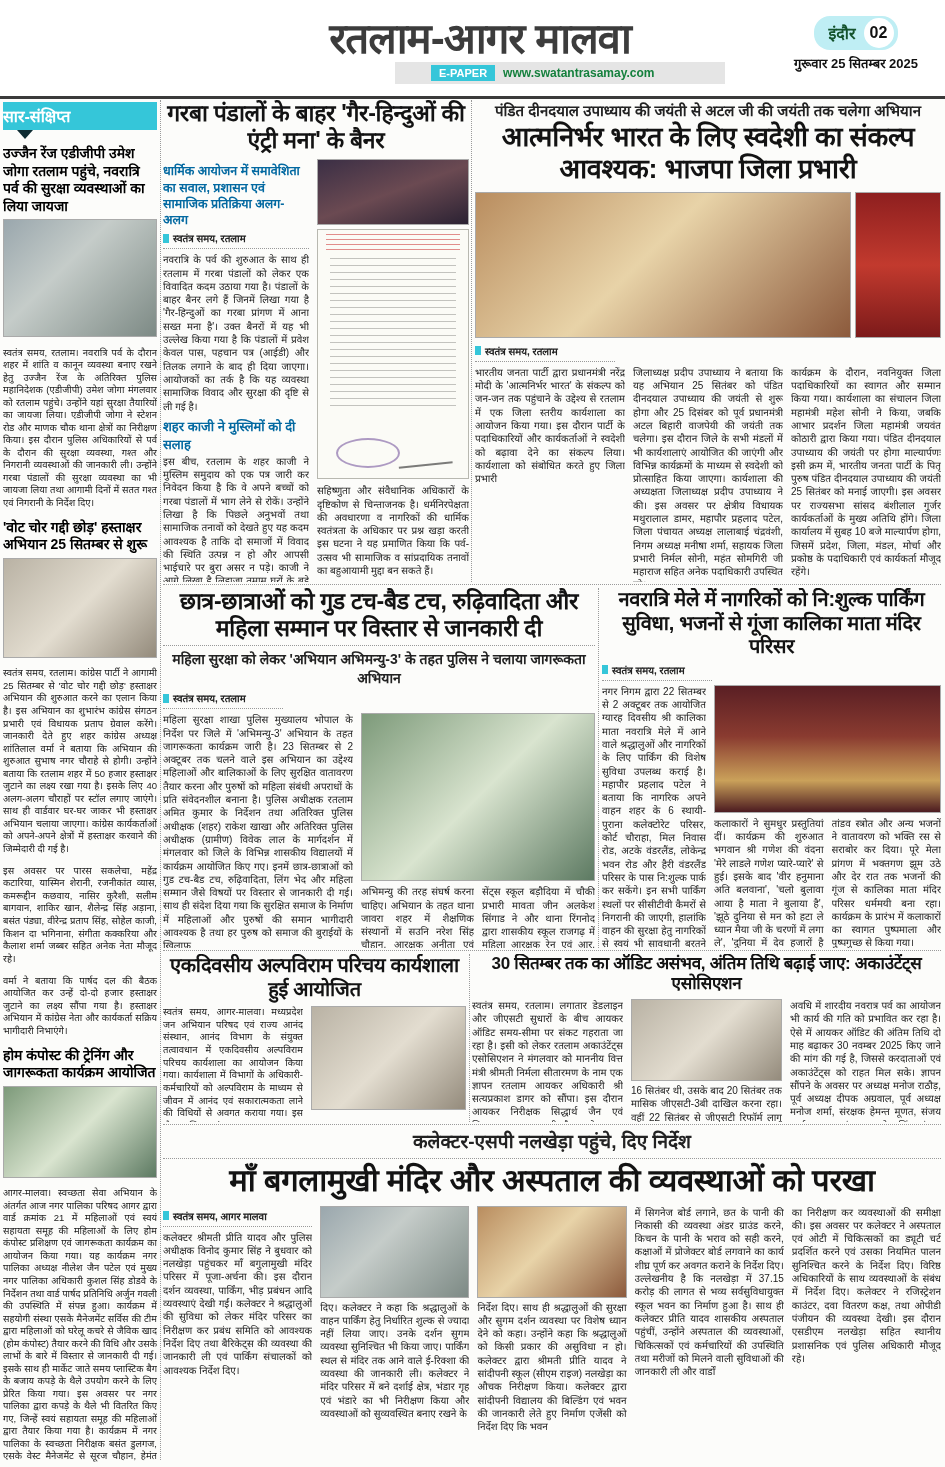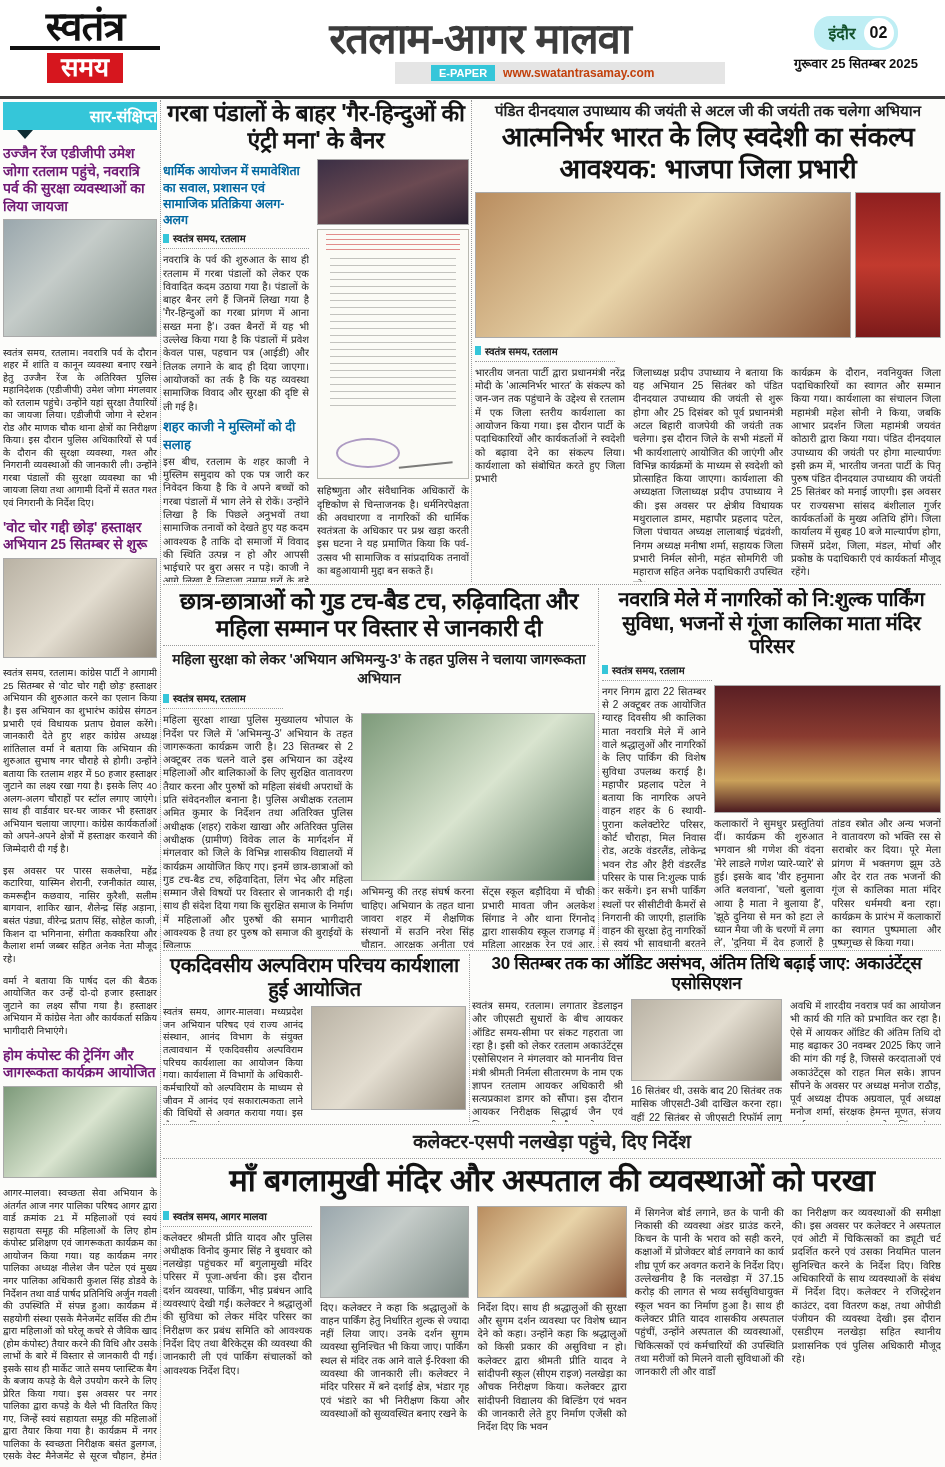--- a/index.html
+++ b/index.html
@@ -6,21 +6,21 @@
   .page{position:relative;width:945px;height:1467px;background:#fcfcfa;margin:0 auto;
         font-family:"Liberation Sans","DejaVu Sans",sans-serif;color:#1c1c1c;overflow:hidden;}
   
   .hdr{position:absolute;left:0;top:0;width:945px;height:96px;border-bottom:3px solid #3a3a3a;background:#fff;}
   .masthead{position:absolute;left:10px;top:6px;width:150px;text-align:center;}
   .masthead .m1{font-size:40px;font-weight:bold;color:#111;letter-spacing:-1px;line-height:1.0;border-bottom:4px solid #111;}
   .masthead .m2{display:inline-block;margin-top:3px;background:#d6161e;color:#fff;font-size:26px;font-weight:bold;padding:0 14px;line-height:1.15;}
   .hdr-title{position:absolute;left:270px;top:8px;width:420px;text-align:center;font-size:42px;font-weight:bold;color:#3c3c3c;letter-spacing:-1px;}
   .hdr-strip{position:absolute;left:395px;top:62px;width:330px;height:22px;background:#e5e5e5;display:flex;align-items:center;}
   .epaper-chip{background:#35c6d9;color:#fff;font-size:11px;font-weight:bold;padding:2px 8px;margin-left:36px;}
-  .hdr-url{font-size:12px;color:#c2410c;margin-left:8px;font-weight:bold;}
+  .hdr-url{font-size:12px;color:#15803d;margin-left:8px;font-weight:bold;}
   .hdr-right{position:absolute;right:14px;top:16px;width:150px;text-align:center;}
   .ed-badge{display:inline-flex;align-items:center;background:#bfeef4;border-radius:16px;padding:2px 4px 2px 14px;}
   .ed-name{font-size:16px;font-weight:bold;color:#14532d;margin-right:8px;}
   .ed-page{background:#fff;border-radius:50%;width:30px;height:30px;line-height:30px;font-size:16px;font-weight:bold;color:#111;}
   .ed-date{margin-top:4px;font-size:13px;font-weight:bold;color:#111;}
   
   .byline{display:flex;align-items:center;font-size:10px;font-weight:bold;color:#222;margin:3px 0;}
   .byline .sq{width:6px;height:9px;background:#35c6d9;margin-right:4px;flex:0 0 auto;}
   .byline-rule{border-bottom:1px dotted #999;margin:2px 0 4px 0;}
   .bodytext{font-size:10px;line-height:1.33;text-align:justify;color:#222;margin:0 0 4px 0;}
@@ -41,36 +41,32 @@
   .col{flex:1;overflow:hidden;}
   
   .letter{background:#fbfbf6;border:1px solid #b8b8b0;position:relative;box-sizing:border-box;padding:26px 12px 8px 12px;}
   .letter .lt-head{position:absolute;top:4px;left:8px;right:8px;height:16px;
      background:repeating-linear-gradient(0deg,#c33 0 1px,transparent 1px 5px);opacity:.55;}
   .letter .lt-lines{height:70%;background:repeating-linear-gradient(0deg,#8a8a86 0 1px,transparent 1px 7px);opacity:.5;}
   .letter .lt-stamp{position:absolute;bottom:10px;left:18px;width:60px;height:26px;border:2px solid #7a5aa0;border-radius:50%;opacity:.6;}
   .letter .lt-sign{position:absolute;bottom:12px;right:16px;width:54px;height:14px;border-bottom:2px solid #444;transform:rotate(-6deg);opacity:.7;}
   
   .sidebar{position:absolute;left:3px;top:102px;width:154px;height:1360px;overflow:hidden;}
-  .sb-head{background:#35c6d9;color:#fff;font-size:16px;font-weight:bold;text-align:right;padding:3px 0;}
+  .sb-head{background:#35c6d9;color:#fff;font-size:16px;font-weight:bold;text-align:left;padding:3px 0;}
   .sb-arrow{width:0;height:0;border-left:8px solid transparent;border-right:8px solid transparent;border-top:9px solid #0d2b31;margin-left:14px;}
-  .sb-hl{font-size:14px;font-weight:bold;line-height:1.25;color:#701a75;margin:6px 0 4px 0;}
+  .sb-hl{font-size:14px;font-weight:bold;line-height:1.25;color:#000000;margin:6px 0 4px 0;}
   .sb-body{font-size:9.5px;line-height:1.32;text-align:justify;color:#222;}
   .sb-photo{width:100%;height:110px;margin:2px 0 4px 0;}
 </style>
 </head>
 <body>
 
 <div class="page">
 
   <div class="hdr">
-    <div class="masthead">
-      <div class="m1">स्वतंत्र</div>
-      <div class="m2">समय</div>
-    </div>
     <div class="hdr-title">रतलाम-आगर मालवा</div>
     <div class="hdr-strip">
       <span class="epaper-chip">E-PAPER</span>
       <span class="hdr-url">www.swatantrasamay.com</span>
     </div>
     <div class="hdr-right">
       <span class="ed-badge">
         <span class="ed-name">इंदौर</span>
         <span class="ed-page">02</span>
       </span>

